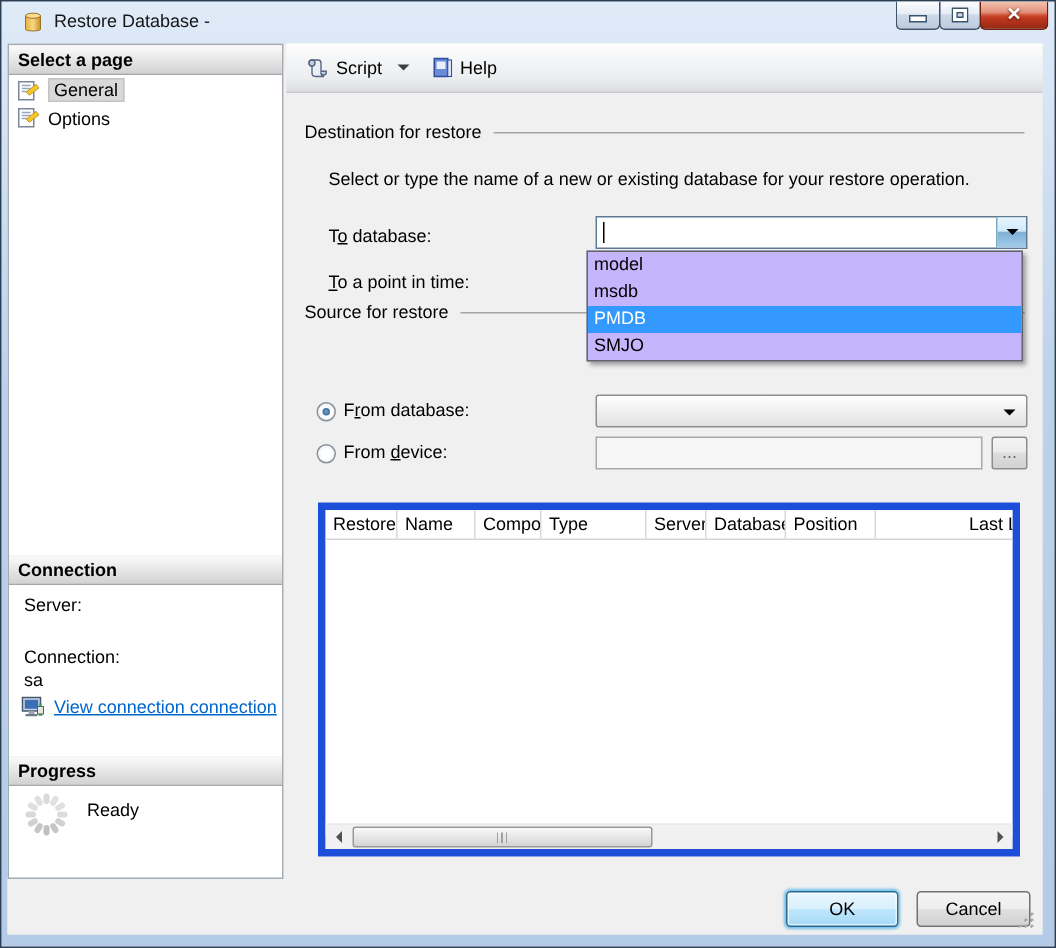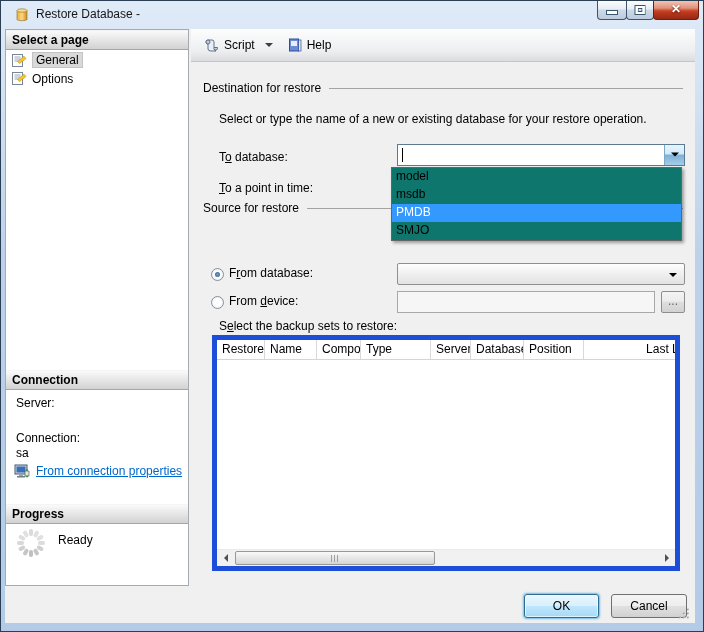--- a/index.html
+++ b/index.html
@@ -57,21 +57,21 @@
   .flabel{position:absolute;white-space:nowrap;}
   .l-todb{left:28px;top:121px;}
   .l-topt{left:28px;top:152px;}
   .l-backup{left:28px;top:290px;}
 
   
   .combo-edit{position:absolute;left:206px;top:115px;width:288px;height:22px;background:#fff;border:1px solid #5c7a92;}
   .combo-edit .caret{position:absolute;left:4px;top:3px;width:1px;height:14px;background:#000;}
   .combo-btn{position:absolute;right:0;top:0;width:20px;height:20px;background:linear-gradient(#e8f5fd,#cfeafc 45%,#7fb0d5 50%,#a3cdea);border-left:1px solid #7fa8c2;}
   .combo-btn .arr{position:absolute;left:50%;top:50%;transform:translate(-50%,-30%);width:0;height:0;border:4px solid transparent;border-top-color:#000;}
-  .ddlist{position:absolute;left:200px;top:138px;width:291px;background:#0f766e;border:1px solid #646464;box-shadow:2px 2px 3px rgba(0,0,0,.35);z-index:5;}
+  .ddlist{position:absolute;left:200px;top:138px;width:291px;background:#c4b5fd;border:1px solid #646464;box-shadow:2px 2px 3px rgba(0,0,0,.35);z-index:5;}
   .ddlist .opt{height:18px;line-height:17px;padding-left:4px;cursor:default;}
   .ddlist .opt.sel{background:#3399ff;color:#fff;}
 
   .combo-closed{position:absolute;left:206px;top:234px;width:288px;height:22px;background:linear-gradient(#fefefe,#f1f1f1 45%,#e2e2e2);border:1px solid #8f8f8f;border-radius:2px;}
   .combo-closed .arr{position:absolute;right:7px;top:9px;width:0;height:0;border:4px solid transparent;border-top-color:#000;}
 
   .radio{position:absolute;width:13px;height:13px;border:1px solid #8a9095;border-radius:50%;background:radial-gradient(#fff 40%,#dfe7ee);}
   .radio.checked::after{content:"";position:absolute;left:3px;top:3px;width:5px;height:5px;border-radius:50%;background:radial-gradient(#6fa5d0,#29527c);}
   .r1{left:20px;top:239px;} .r2{left:20px;top:267px;}
   .l-fromdb{left:38px;top:237px;} .l-fromdev{left:38px;top:265px;}
@@ -170,21 +170,21 @@
       <div class="side-text st4">sa</div>
       <div class="link-row">
         <svg width="17" height="16" viewBox="0 0 17 16">
           <rect x="1" y="2" width="12" height="9" fill="#cdd6e4" stroke="#44586e"></rect>
           <rect x="2.5" y="3.5" width="9" height="6" fill="#3a6fb5"></rect>
           <rect x="5" y="11" width="4" height="2" fill="#9aa5b2"></rect>
           <rect x="3" y="13" width="8" height="1.5" fill="#707c8a"></rect>
           <path d="M11 8 h4 v5 h-4 z" fill="#e7e7e7" stroke="#5a5a5a" stroke-width=".7"></path>
           <path d="M11.8 13.5 h2.4 M13 8 v-2" stroke="#2f9e3a" stroke-width="1.4"></path>
         </svg>
-        <a class="cn-link">From connection properties</a>
+        <a class="cn-link">View connection connection</a>
       </div>
 
       <div class="side-header sh3">Progress</div>
       <svg class="spinner" width="30" height="30" viewBox="0 0 30 30">
         <g fill="#dadada">
           <rect x="13" y="1" width="4" height="7" rx="2" transform="rotate(0 15 15)"></rect>
           <rect x="13" y="1" width="4" height="7" rx="2" transform="rotate(30 15 15)" fill="#e0e0e0"></rect>
           <rect x="13" y="1" width="4" height="7" rx="2" transform="rotate(60 15 15)" fill="#e0e0e0"></rect>
           <rect x="13" y="1" width="4" height="7" rx="2" transform="rotate(90 15 15)" fill="#dcdcdc"></rect>
           <rect x="13" y="1" width="4" height="7" rx="2" transform="rotate(120 15 15)" fill="#d0d0d0"></rect>
@@ -257,21 +257,20 @@
       <div class="combo-closed">
         <span></span>
         <span class="arr"></span>
       </div>
 
       <div class="radio r2"></div>
       <div class="flabel l-fromdev"><span>From </span><u>d</u><span>evice:</span></div>
       <div class="devbox"><span></span></div>
       <div class="browse-btn">...</div>
 
-      <div class="flabel l-backup"><span>S</span><u>e</u><span>lect the backup sets to restore:</span></div>
       <div class="grid">
         <div class="grid-header">
 
         <div class="cell">Restore</div>
             <div class="cell">Name</div>
             <div class="cell">Component</div>
             <div class="cell">Type</div>
             <div class="cell">Server</div>
             <div class="cell">Database</div>
             <div class="cell">Position</div>

